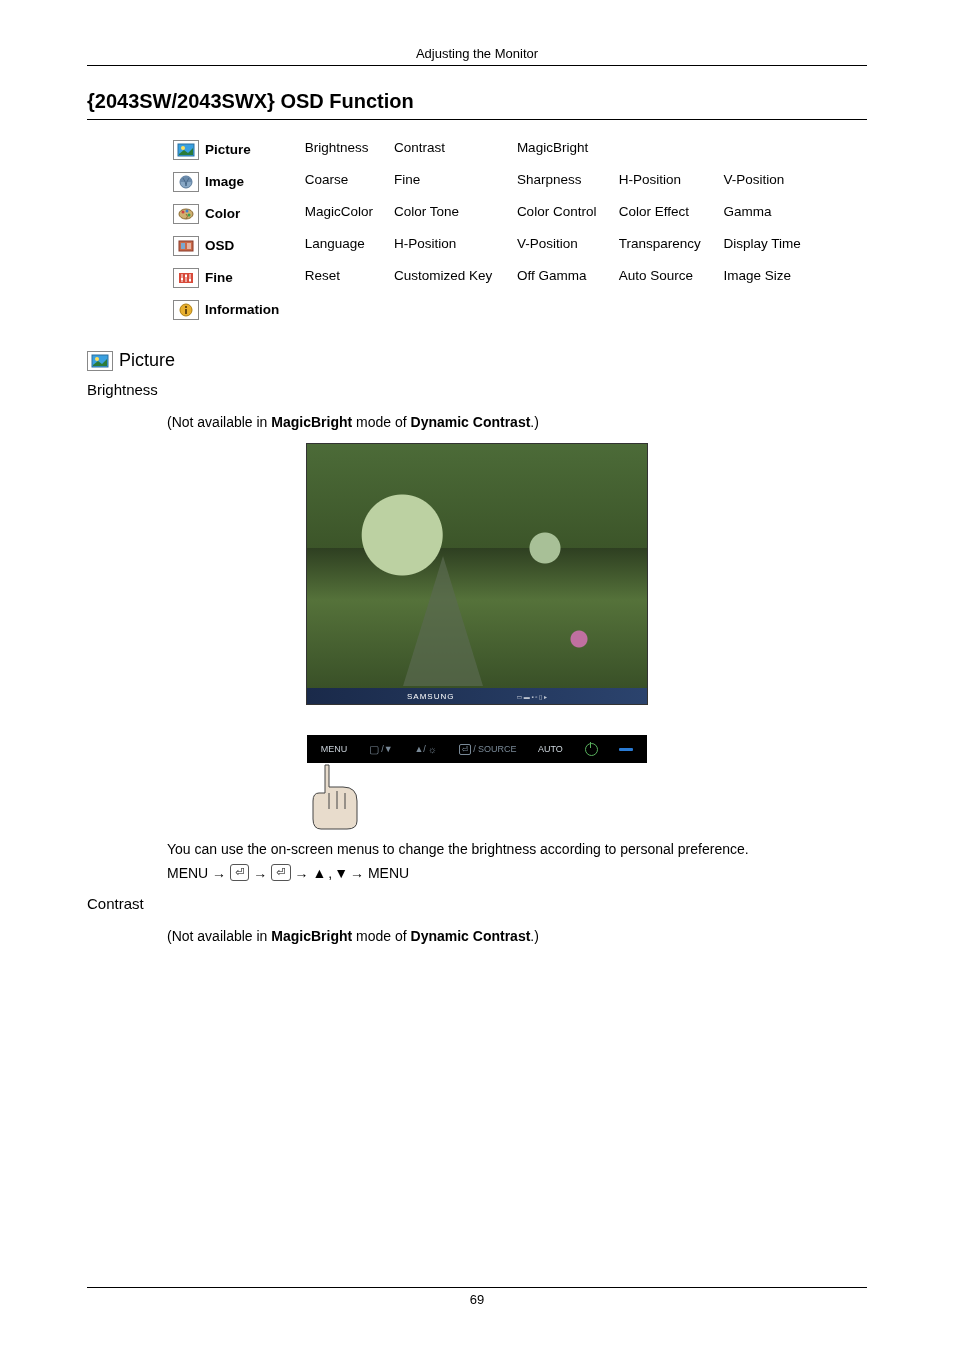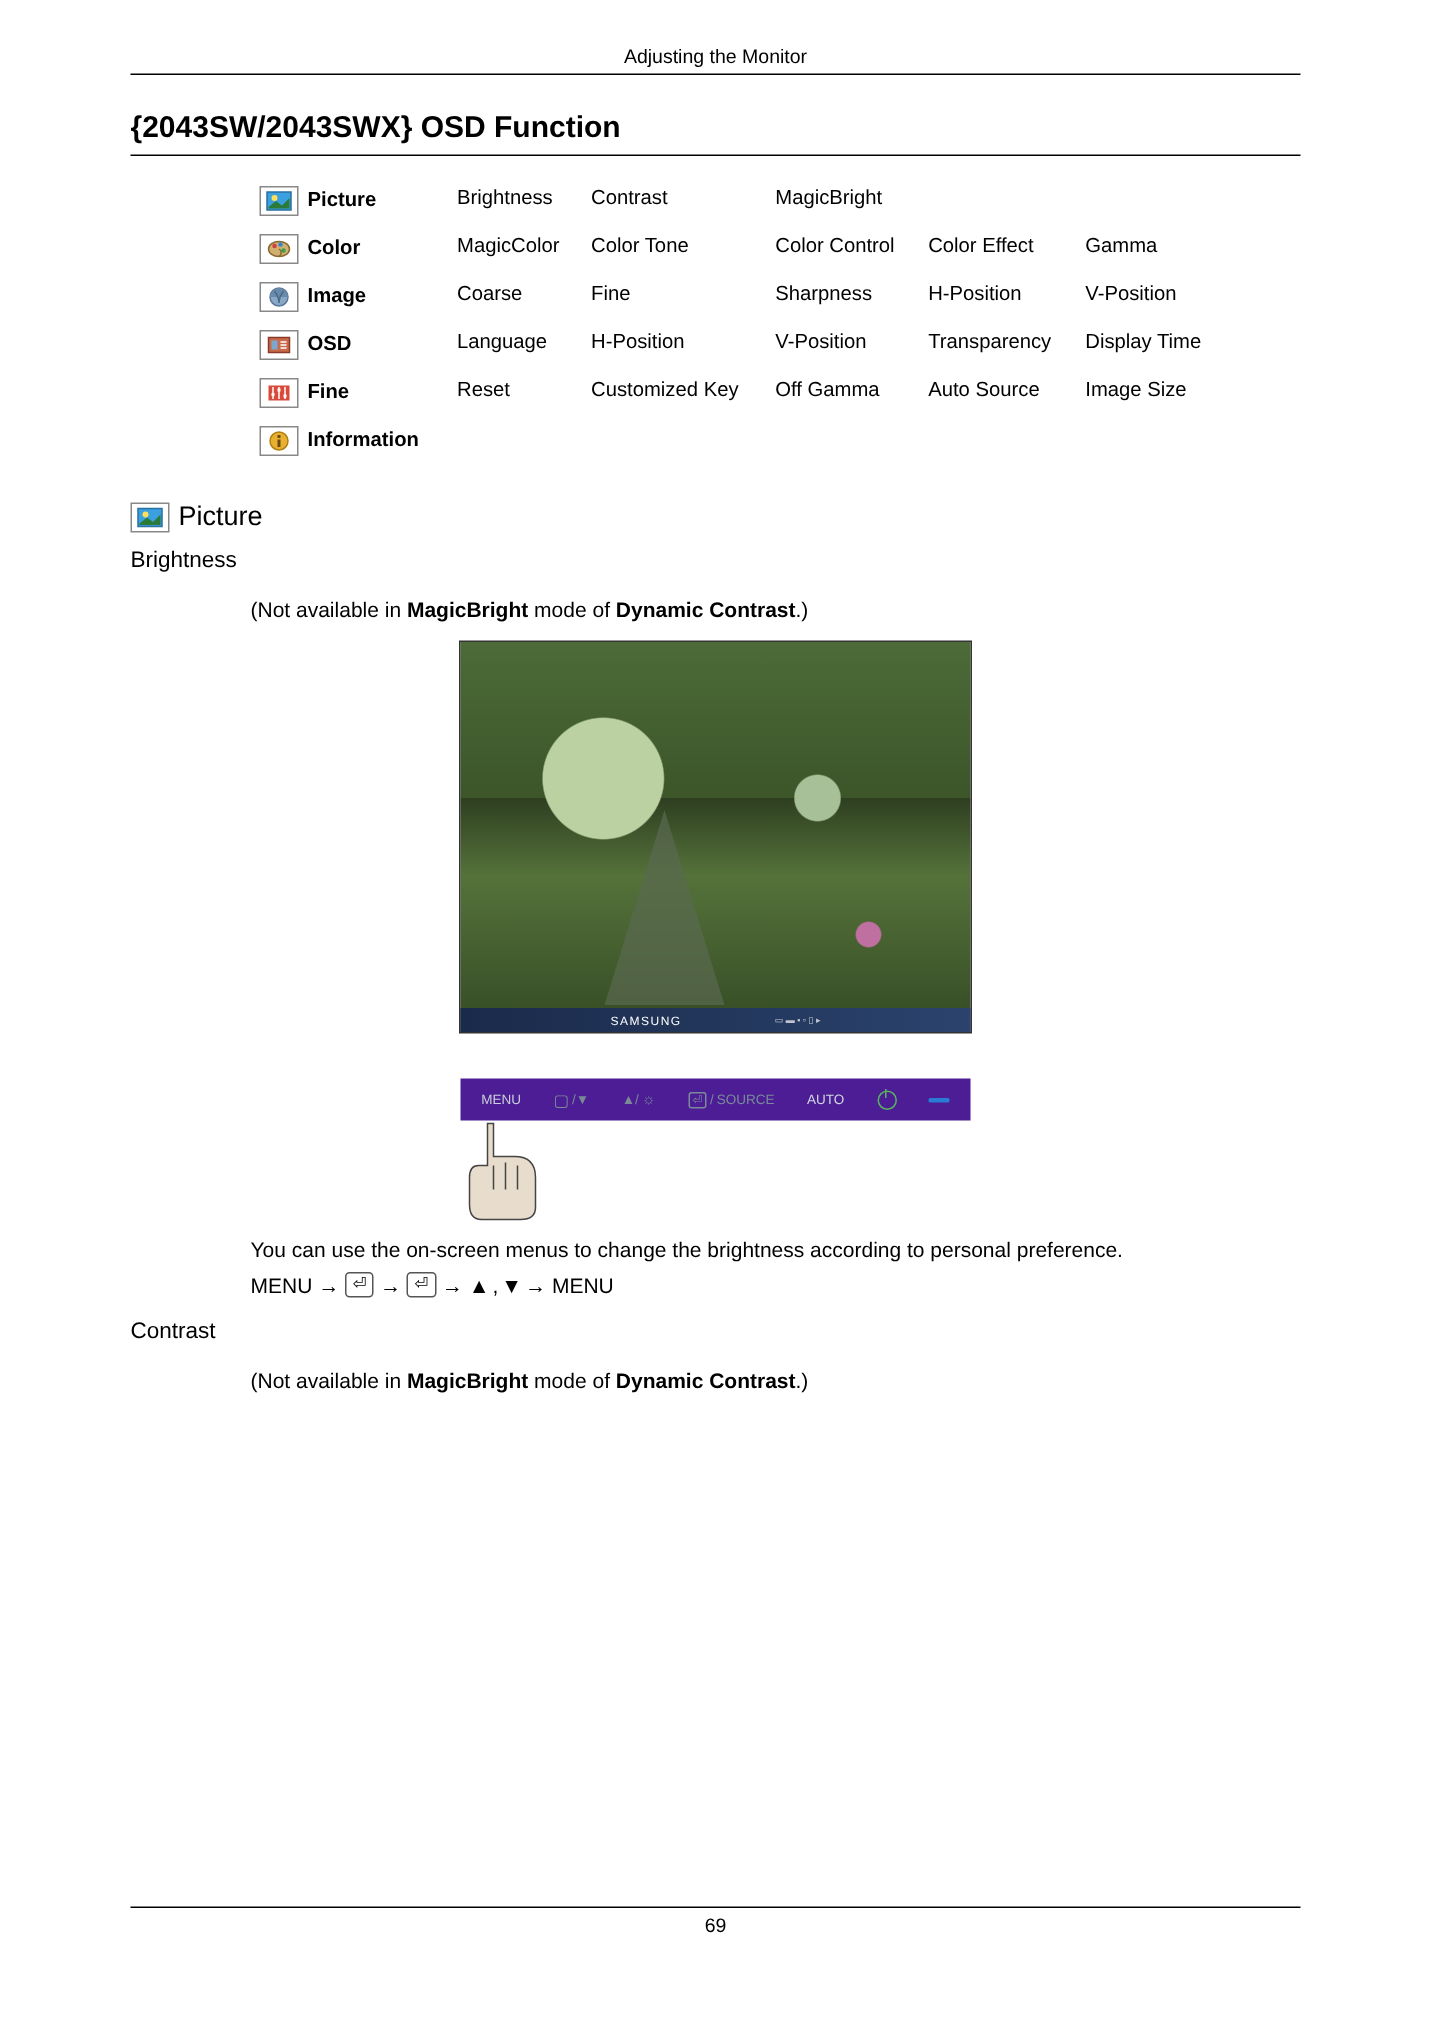--- a/index.html
+++ b/index.html
@@ -4,21 +4,21 @@
 <style>
   body {
     margin: 0;
     font-family: Arial, Helvetica, sans-serif;
     color: #000;
     background: #fff;
     font-size: 14px;
   }
   .page {
     width: 780px;
-    margin: 0 auto;
+    margin: 16px auto;
     padding: 30px 0 40px;
   }
   .header-title {
     text-align: center;
     font-size: 13px;
     margin-bottom: 4px;
   }
   hr.thick {
     border: none;
     border-top: 1px solid #000;
@@ -114,21 +114,21 @@
     align-items: center;
     padding: 0 100px;
     justify-content: space-between;
     letter-spacing: 1px;
     font-family: Arial;
   }
   .btnbar-wrap { width: 340px; margin: 30px auto 6px; }
   .btnbar {
     width: 100%;
     height: 28px;
-    background: #4c1d95;
+    background: #000000;
     display: flex;
     align-items: center;
     color: #7a8a98;
     font-size: 9px;
     padding: 0 12px;
     box-sizing: border-box;
     gap: 18px;
     justify-content: space-around;
   }
   .btnbar .seg { display:flex; align-items:center; gap:2px; white-space:nowrap;}
@@ -194,49 +194,49 @@
       <td>Brightness</td>
       <td>Contrast</td>
       <td>MagicBright</td>
       <td></td>
       <td></td>
     </tr>
     <tr>
       <td class="first">
         <span class="icon-cell">
           <svg width="18" height="14">
+                <circle cx="9" cy="7" r="6" fill="#89a8c5" stroke="#5a7a9a"></circle>
+                <path d="M3 7 a6 6 0 0 1 12 0" fill="#6a8aab"></path>
+                <path d="M6 3 q3 4 3 8 M12 3 q-3 4 -3 8" stroke="#4a6a8a" fill="none"></path>
+              </svg>
+        </span><span>Image</span>
+      </td>
+      <td>Coarse</td>
+      <td>Fine</td>
+      <td>Sharpness</td>
+      <td>H-Position</td>
+      <td>V-Position</td>
+    </tr>
+    <tr>
+      <td class="first">
+        <span class="icon-cell">
+          <svg width="18" height="14">
                 <ellipse cx="9" cy="7" rx="7" ry="5" fill="#d0b070" stroke="#8a6a30"></ellipse>
                 <circle cx="6" cy="5" r="1.5" fill="#d04040"></circle>
                 <circle cx="10" cy="4" r="1.5" fill="#3a80d0"></circle>
                 <circle cx="12" cy="8" r="1.5" fill="#3aa050"></circle>
                 <path d="M9 7 q3 2 0 5" fill="#d0b070" stroke="#8a6a30"></path>
               </svg>
         </span><span>Color</span>
       </td>
       <td>MagicColor</td>
       <td>Color Tone</td>
       <td>Color Control</td>
       <td>Color Effect</td>
       <td>Gamma</td>
-    </tr>
-    <tr>
-      <td class="first">
-        <span class="icon-cell">
-          <svg width="18" height="14">
-                <circle cx="9" cy="7" r="6" fill="#89a8c5" stroke="#5a7a9a"></circle>
-                <path d="M3 7 a6 6 0 0 1 12 0" fill="#6a8aab"></path>
-                <path d="M6 3 q3 4 3 8 M12 3 q-3 4 -3 8" stroke="#4a6a8a" fill="none"></path>
-              </svg>
-        </span><span>Image</span>
-      </td>
-      <td>Coarse</td>
-      <td>Fine</td>
-      <td>Sharpness</td>
-      <td>H-Position</td>
-      <td>V-Position</td>
     </tr>
     <tr>
       <td class="first">
         <span class="icon-cell">
           <svg width="18" height="14">
                 <rect x="2" y="2" width="14" height="10" fill="#c96a4a" stroke="#8a3a2a"></rect>
                 <rect x="4" y="4" width="4" height="6" fill="#7aa8d0"></rect>
                 <line x1="10" y1="5" x2="14" y2="5" stroke="#fff"></line>
                 <line x1="10" y1="7" x2="14" y2="7" stroke="#fff"></line>
                 <line x1="10" y1="9" x2="14" y2="9" stroke="#fff"></line>

